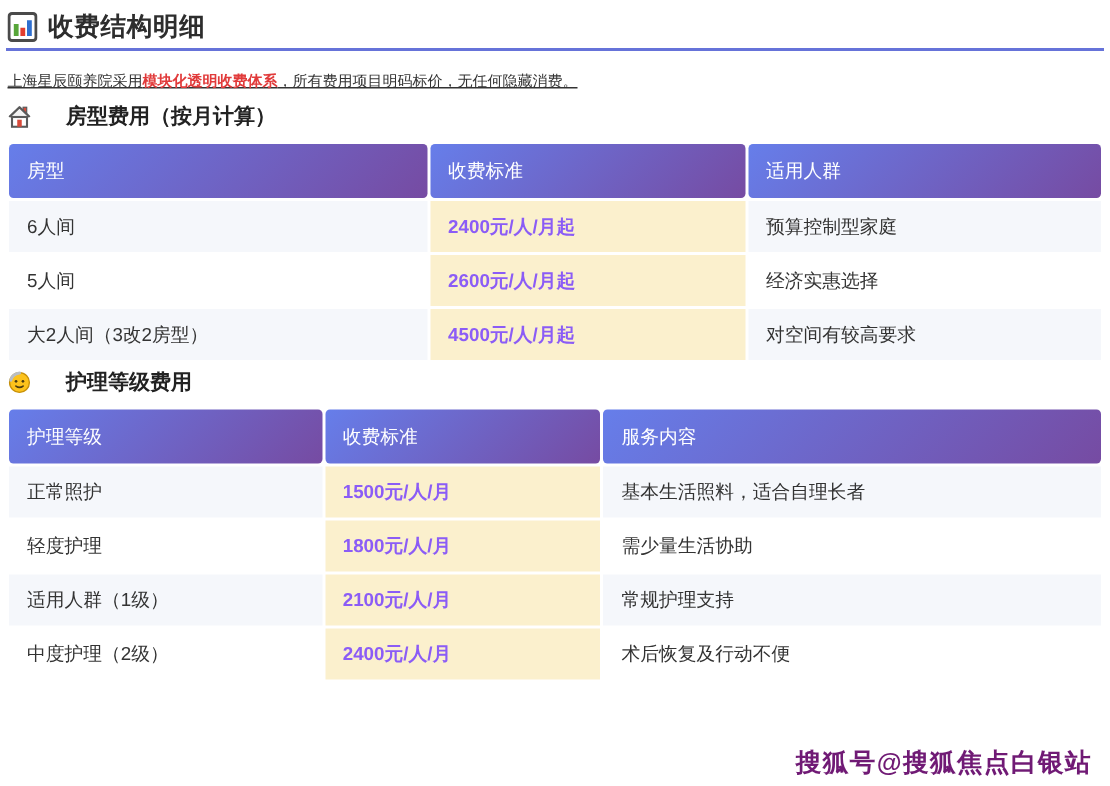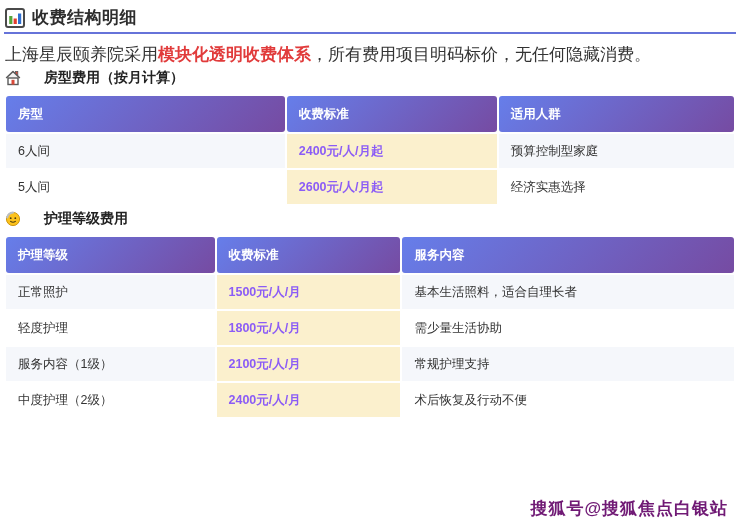--- a/index.html
+++ b/index.html
@@ -24,23 +24,24 @@
     font-size: 17px;
     font-weight: bold;
     color: #2d2d2d;
     letter-spacing: 0.5px;
   }
   .title-icon svg { display: block; }
 
   
   .intro {
     margin: 13px 0 6px 1px;
-    font-size: 17px;
+    font-size: 10px;
     line-height: 16px;
     color: #333;
+    text-decoration: underline;
   }
   .intro .hl { color: #e13b3b; font-weight: bold; }
 
   
   .section-heading {
     display: flex;
     align-items: center;
     gap: 23px;
     font-size: 14px;
     font-weight: bold;
@@ -54,21 +55,21 @@
     width: 100%;
     border-collapse: separate;
     border-spacing: 2px;
     table-layout: fixed;
     margin-bottom: 4px;
   }
   th {
     background: linear-gradient(135deg, #667eea 0%, #764ba2 100%);
     color: #ffffff;
     font-size: 12.5px;
-    font-weight: bold;
+    font-weight: normal;
     text-align: left;
     padding: 10px 12px 9px 12px;
     border-radius: 3px;
   }
   td {
     font-size: 12.5px;
     color: #333;
     padding: 9px 12px 8px 12px;
     overflow: hidden;
     white-space: nowrap;
@@ -147,20 +148,25 @@
     <tbody>
       <tr>
         <td>6人间</td>
         <td class="price">2400元/人/月起</td>
         <td>预算控制型家庭</td>
       </tr>
       <tr>
         <td>5人间</td>
         <td class="price">2600元/人/月起</td>
         <td>经济实惠选择</td>
+      </tr>
+      <tr>
+        <td>大2人间（3改2房型）</td>
+        <td class="price">4500元/人/月起</td>
+        <td>对空间有较高要求</td>
       </tr>
     </tbody>
   </table>
 
   <div class="section-heading">
     <span class="s-icon">
       <svg width="16" height="16" viewBox="0 0 16 16">
         <circle cx="8" cy="8" r="6.6" fill="#fcc21c" stroke="#c79008" stroke-width="0.9"></circle>
         <path d="M2.2 6.5 Q3.2 2.2 8 1.6" fill="none" stroke="#b9bec4" stroke-width="2" stroke-linecap="round"></path>
         <circle cx="5.7" cy="7.2" r="0.9" fill="#4a3b10"></circle>
@@ -189,21 +195,21 @@
         <td>正常照护</td>
         <td class="price">1500元/人/月</td>
         <td>基本生活照料，适合自理长者</td>
       </tr>
       <tr>
         <td>轻度护理</td>
         <td class="price">1800元/人/月</td>
         <td>需少量生活协助</td>
       </tr>
       <tr>
-        <td>服务内容（1级）</td>
+        <td>适用人群（1级）</td>
         <td class="price">2100元/人/月</td>
         <td>常规护理支持</td>
       </tr>
       <tr>
         <td>中度护理（2级）</td>
         <td class="price">2400元/人/月</td>
         <td>术后恢复及行动不便</td>
       </tr>
 
     </tbody>

